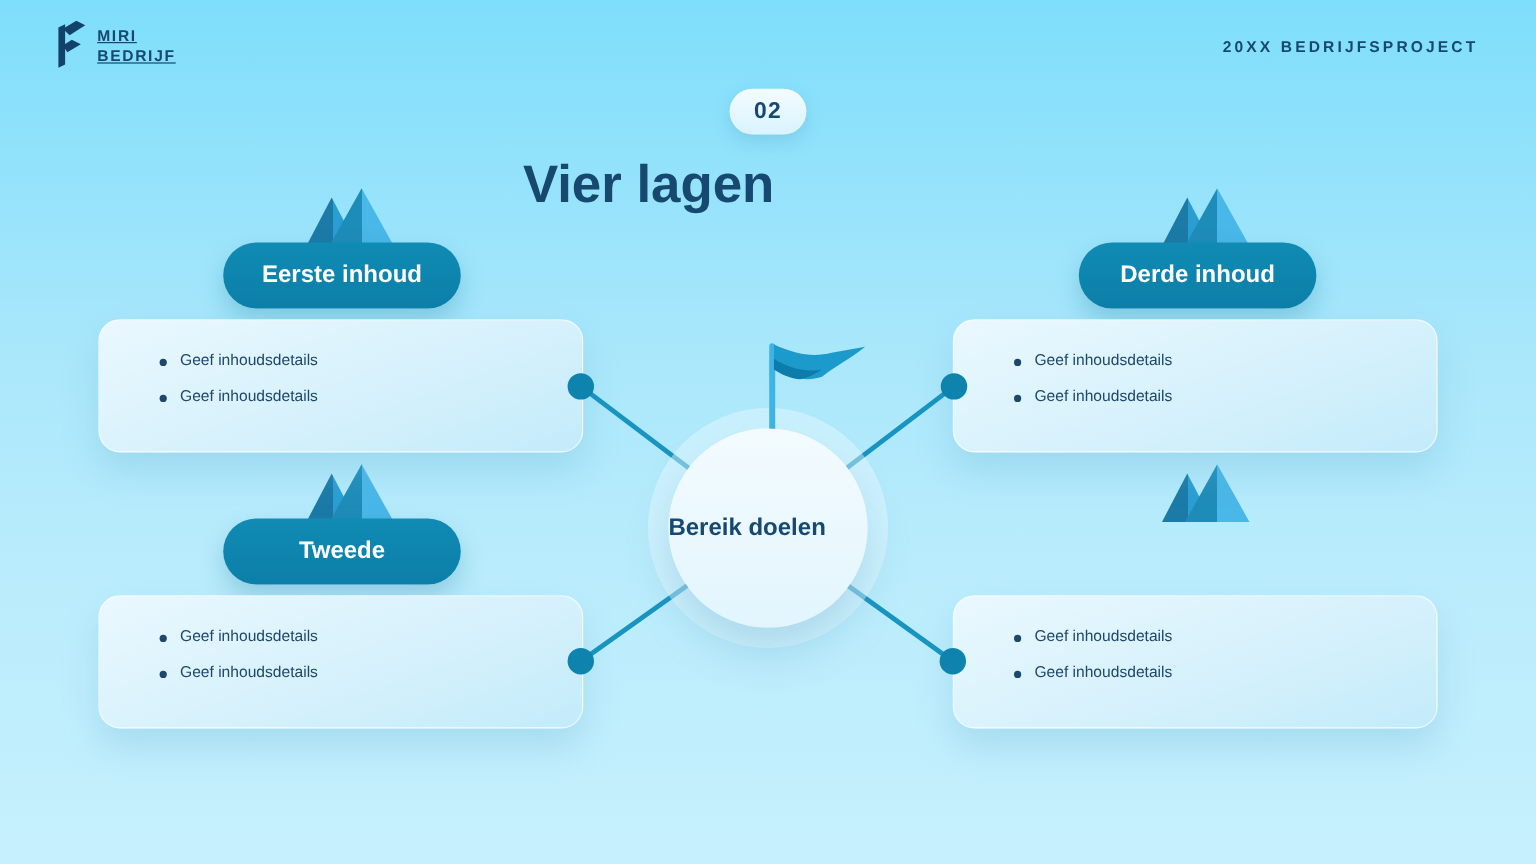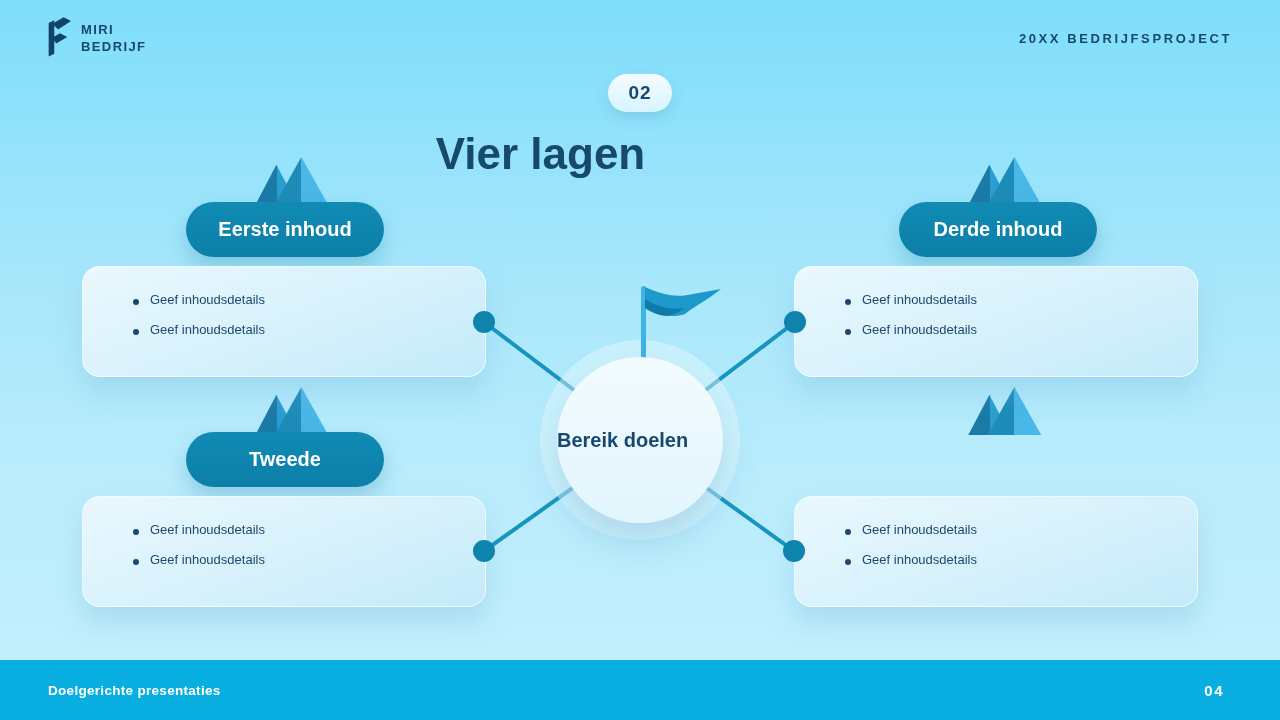--- a/index.html
+++ b/index.html
@@ -11,21 +11,21 @@
   *{margin:0;padding:0;box-sizing:border-box;}
   html,body{width:1280px;height:720px;}
   body{font-family:"Liberation Sans", sans-serif;}
   .slide{
     position:relative;width:1280px;height:720px;overflow:hidden;
     background:linear-gradient(180deg,var(--bg-top) 0%,var(--bg-mid) 40%,#b9ecfc 65%,var(--bg-bottom) 100%);
   }
   
   .logo{position:absolute;left:44px;top:15px;display:flex;align-items:center;gap:9px;}
   .logo-text{display:flex;flex-direction:column;gap:1px;font-size:13px;font-weight:bold;
-    letter-spacing:1.4px;color:var(--navy);line-height:16px;}
+    letter-spacing:1.4px;color:var(--navy);line-height:16px;text-decoration:underline;}
   .project-label{position:absolute;right:48px;top:31px;font-size:13px;font-weight:bold;
     letter-spacing:2.6px;color:var(--navy);}
   
   .section-badge{position:absolute;left:608px;top:74px;width:64px;height:38px;border-radius:20px;
     background:linear-gradient(180deg,#f4fcff,#d9f3fd);
     box-shadow:0 6px 14px rgba(86,158,199,.30);
     display:flex;align-items:center;justify-content:center;
     font-size:19px;font-weight:bold;color:var(--navy);letter-spacing:1px;}
   .slide-title{position:absolute;left:0;top:129px;width:1081px;text-align:center;
     font-size:44px;font-weight:bold;color:var(--navy);}
@@ -186,18 +186,14 @@
     <svg width="95" height="85" viewBox="0 0 95 85">
       <rect x="9" y="5" width="5" height="78" rx="2.5" fill="#3fb3e5"></rect>
       <path d="M13 6 C 31 14, 45 17, 61 13 L 89 8 C 75 19, 63 25, 53 33 C 39 38, 25 33, 13 27 Z" fill="#1d9acc"></path>
       <path d="M13 18 C 27 27, 41 29, 53 27 C 47 31, 41 34, 35 35 C 27 35, 19 31, 13 27 Z" fill="#0d7cab"></path>
     </svg>
   </span>
   <div class="center-circle">
     <span class="center-label">Bereik doelen</span>
   </div>
 
-  <div class="footer">
-    <span class="footer-left">Doelgerichte presentaties</span>
-    <span class="footer-page">04</span>
-  </div>
 
 </div>
 
 </body></html>

